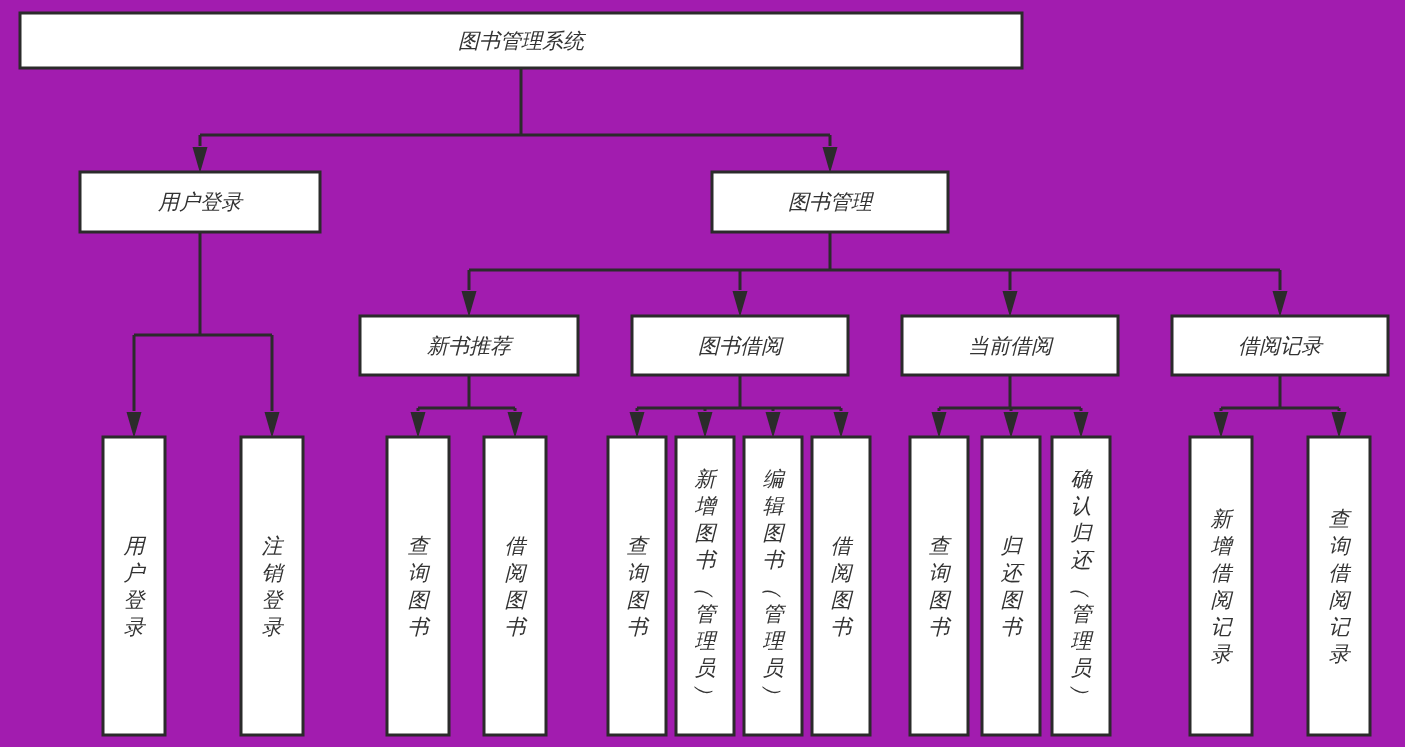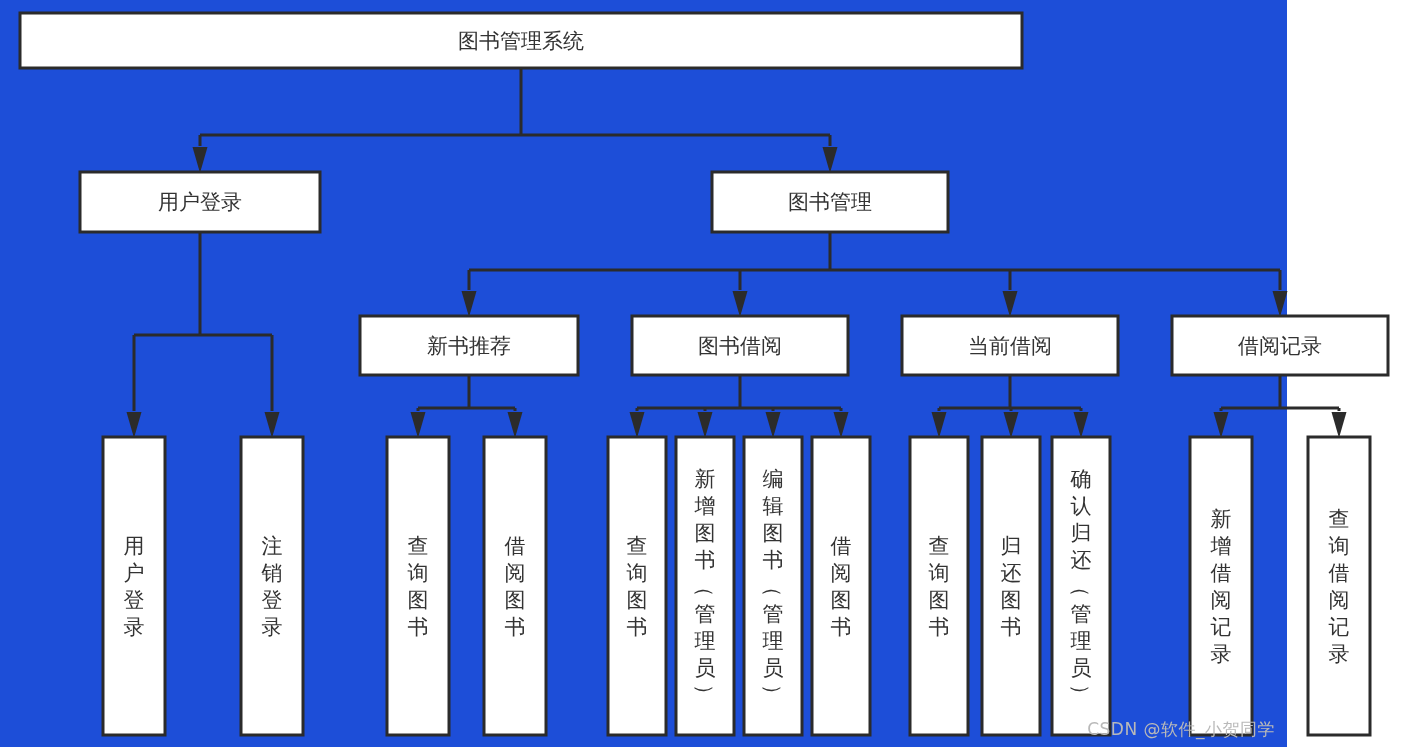--- a/index.html
+++ b/index.html
@@ -9,23 +9,24 @@
     background: #ffffff;
   }
   body {
     width: 1405px;
     height: 747px;
     font-family: "DejaVu Sans", "Liberation Sans", sans-serif;
     overflow: hidden;
   }
   #diagram-root {
     position: relative;
-    width: 1287px;
+    width: 1405px;
     height: 747px;
-    background: #1d4ed8;
+    background: #a21caf;
+    font-style: italic;
   }
   svg#structure-chart {
     position: absolute;
     left: 0;
     top: 0;
     width: 1405px;
     height: 747px;
     display: block;
   }
   .node-box {
@@ -275,14 +276,13 @@
           <rect x="1308" y="437" width="62" height="298" class="node-box"></rect>
           <text x="1339" y="526.06" class="node-label-v">查</text>
           <text x="1339" y="553.06" class="node-label-v">询</text>
           <text x="1339" y="580.06" class="node-label-v">借</text>
           <text x="1339" y="607.06" class="node-label-v">阅</text>
           <text x="1339" y="634.06" class="node-label-v">记</text>
           <text x="1339" y="661.06" class="node-label-v">录</text>
         </g>
       </g>
   </svg>
-  <div class="watermark">CSDN @软件_小贺同学</div>
 </div>
 
 </body></html>

